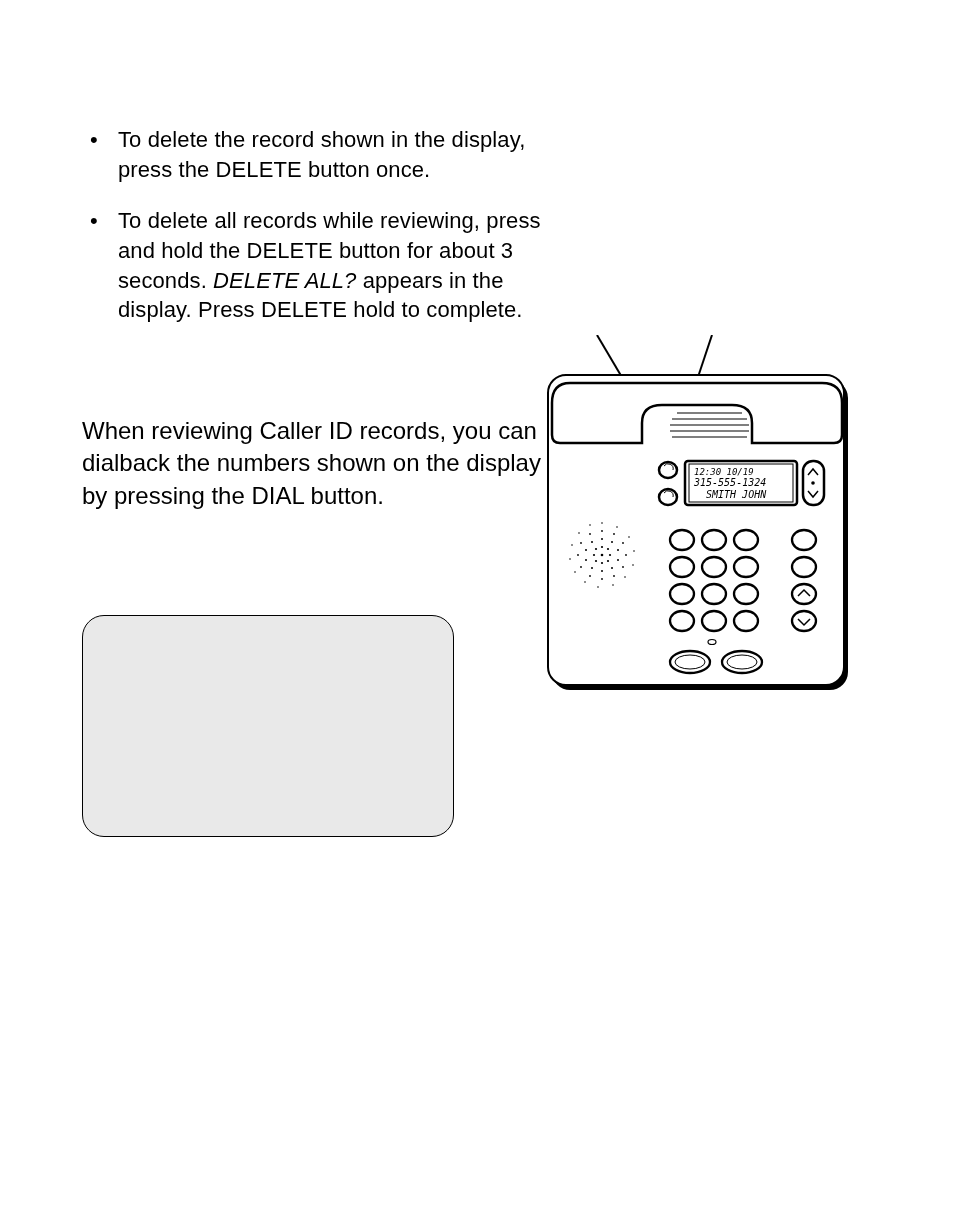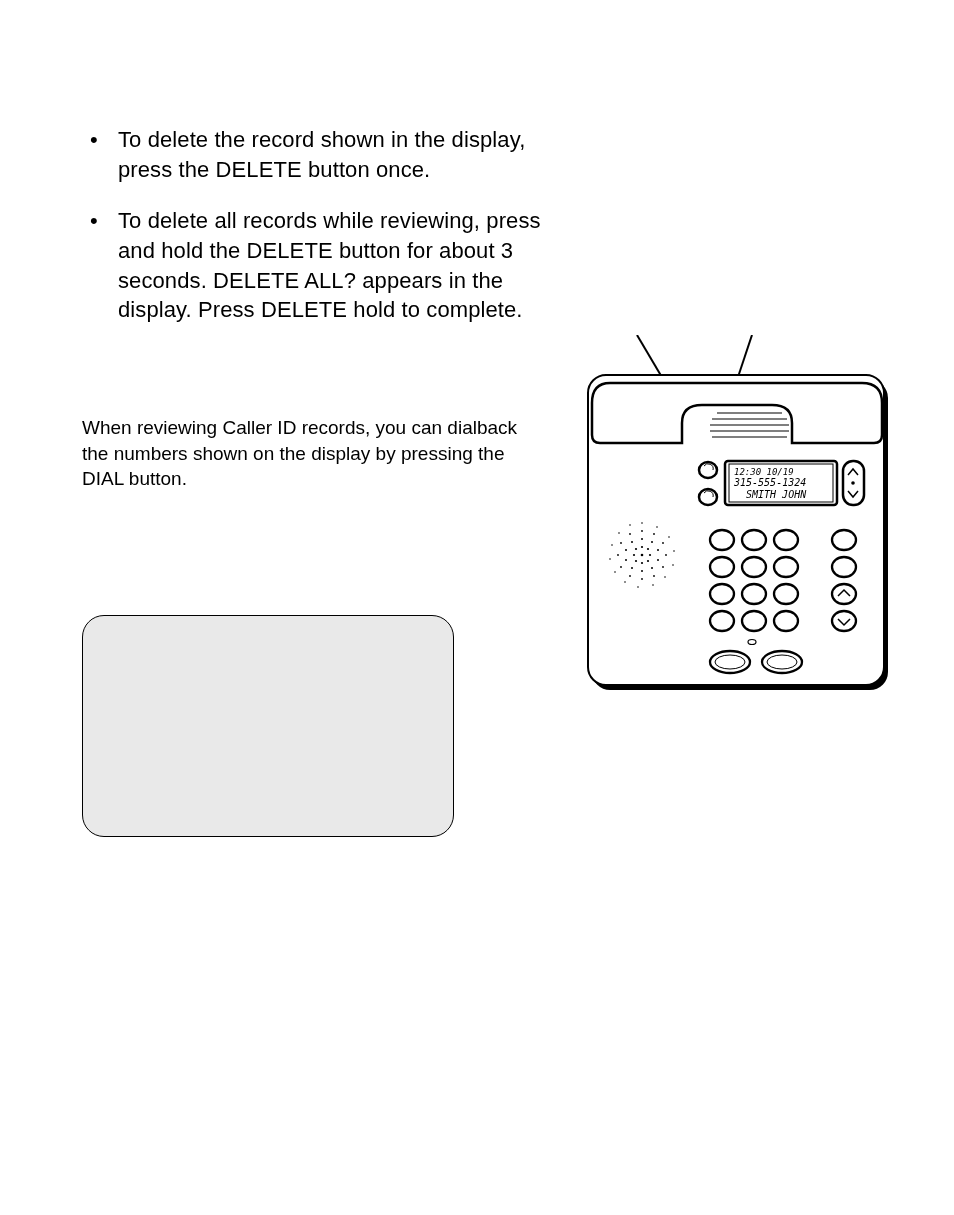--- a/index.html
+++ b/index.html
@@ -42,38 +42,38 @@
     left: 8px;
     top: 0;
     font-size: 22px;
     line-height: 1.35;
   }
   .section2 {
     position: absolute;
     top: 415px;
     left: 82px;
     width: 460px;
-    font-size: 19px;
+    font-size: 24px;
     line-height: 1.35;
   }
-  .italic { }
+  .italic { font-style: italic; }
   .panel {
     position: absolute;
     top: 615px;
     left: 82px;
     width: 370px;
     height: 220px;
     border: 1.5px solid #000;
     border-radius: 22px;
     background: #e9e9e9;
   }
   .device-wrap {
     position: absolute;
     top: 335px;
-    left: 582px;
+    left: 542px;
     width: 310px;
     height: 360px;
   }
   .device-wrap svg {
     width: 100%;
     height: 100%;
   }
 </style>
 </head>
 <body>

